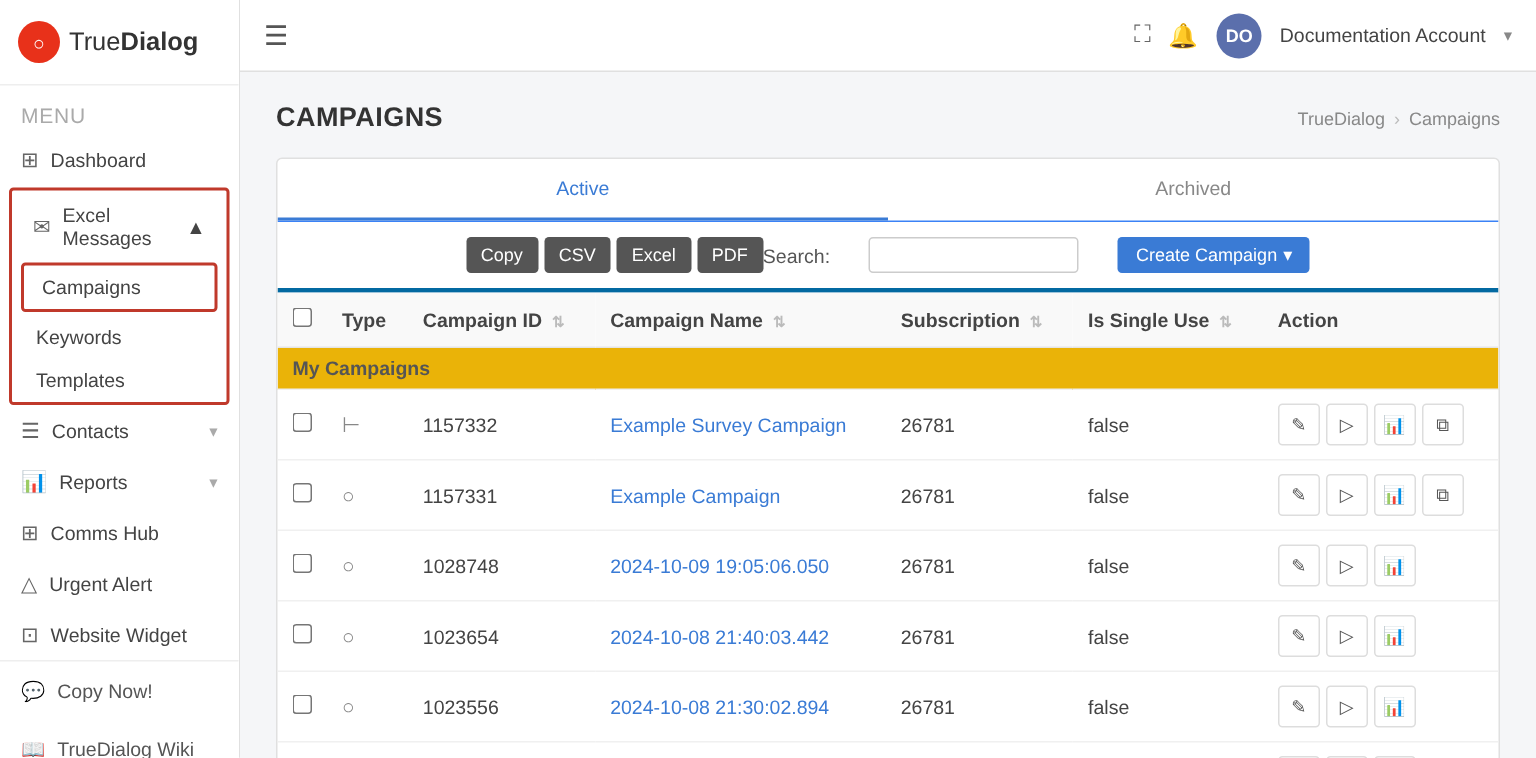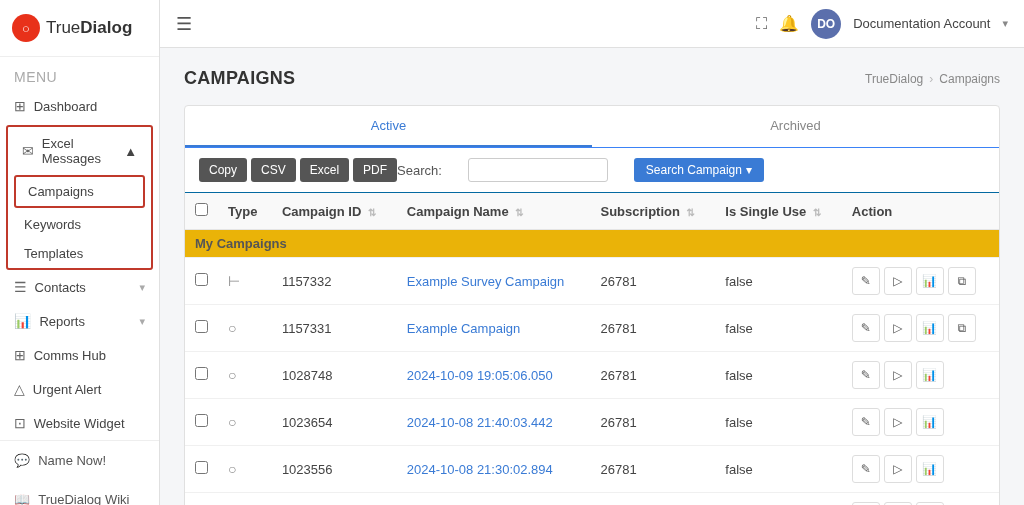--- a/index.html
+++ b/index.html
@@ -45,21 +45,21 @@
 
     
     .card { background: #fff; border-radius: 4px; border: 1px solid #e0e0e0; overflow: hidden; }
 
     
     .tabs { display: flex; border-bottom: 1px solid #3b82f6; }
     .tab { flex: 1; text-align: center; padding: 12px; cursor: pointer; font-size: 13px; color: #888; position: relative; }
     .tab.active { color: #3a7bd5; border-bottom: 2px solid #3a7bd5; font-weight: 500; }
 
     
-    .toolbar { display: flex; align-items: center; justify-content: flex-start; padding: 10px 14px; background: #fff; border-bottom: 1px solid #0369a1; }
+    .toolbar { display: flex; align-items: center; justify-content: center; padding: 10px 14px; background: #fff; border-bottom: 3px solid #0369a1; }
     .toolbar-left { display: flex; gap: 4px; }
     .btn-export { padding: 5px 10px; font-size: 12px; background: #555; color: #fff; border: none; border-radius: 3px; cursor: pointer; }
     .toolbar-right { display: flex; align-items: center; gap: 26px; }
     .search-label { font-size: 13px; color: #555; }
     .search-input { border: 1px solid #ccc; border-radius: 3px; padding: 4px 8px; font-size: 12px; width: 140px; outline: none; }
     .btn-create { background: #3a7bd5; color: #fff; border: none; border-radius: 3px; padding: 5px 12px; font-size: 12px; cursor: pointer; display: flex; align-items: center; gap: 4px; }
 
     
     .table-wrap { overflow-x: auto; }
     table { width: 100%; border-collapse: collapse; font-size: 13px; }
@@ -144,21 +144,21 @@
   </div>
 
   <div class="sidebar-item">
     <span class="icon">⊡</span>
     <span>Website Widget</span>
   </div>
 
   <div class="sidebar-bottom">
     <div class="sidebar-bottom-item">
       <span>💬</span>
-      <span>Name Now!</span>
+      <span>Copy Now!</span>
     </div>
     <div class="sidebar-bottom-item">
       <span>📖</span>
       <span>TrueDialog Wiki</span>
     </div>
   </div>
 </div>
 
 <div class="main">
 
@@ -196,21 +196,21 @@
         <div class="toolbar-left">
           <button class="btn-export">Copy</button>
           <button class="btn-export">CSV</button>
           <button class="btn-export">Excel</button>
           <button class="btn-export">PDF</button>
         </div>
         <div class="toolbar-right">
           <span class="search-label">Search:</span>
           <input type="text" class="search-input" style="">
           <button class="btn-create">
-            <span>Search Campaign</span>
+            <span>Create Campaign</span>
             <span>▾</span>
           </button>
         </div>
       </div>
 
       <div class="table-wrap">
         <table>
           <thead>
             <tr>
               <th class="check-cell"><input type="checkbox" style=""></th>

